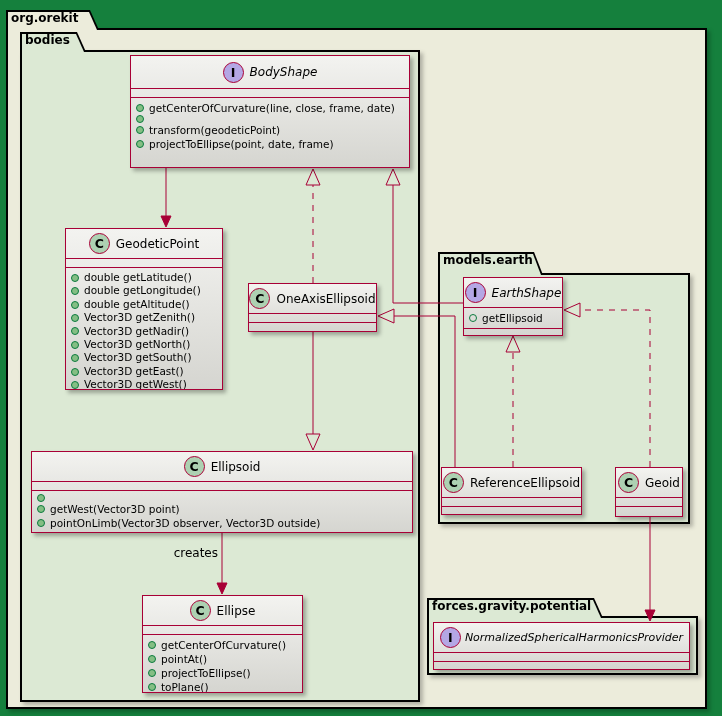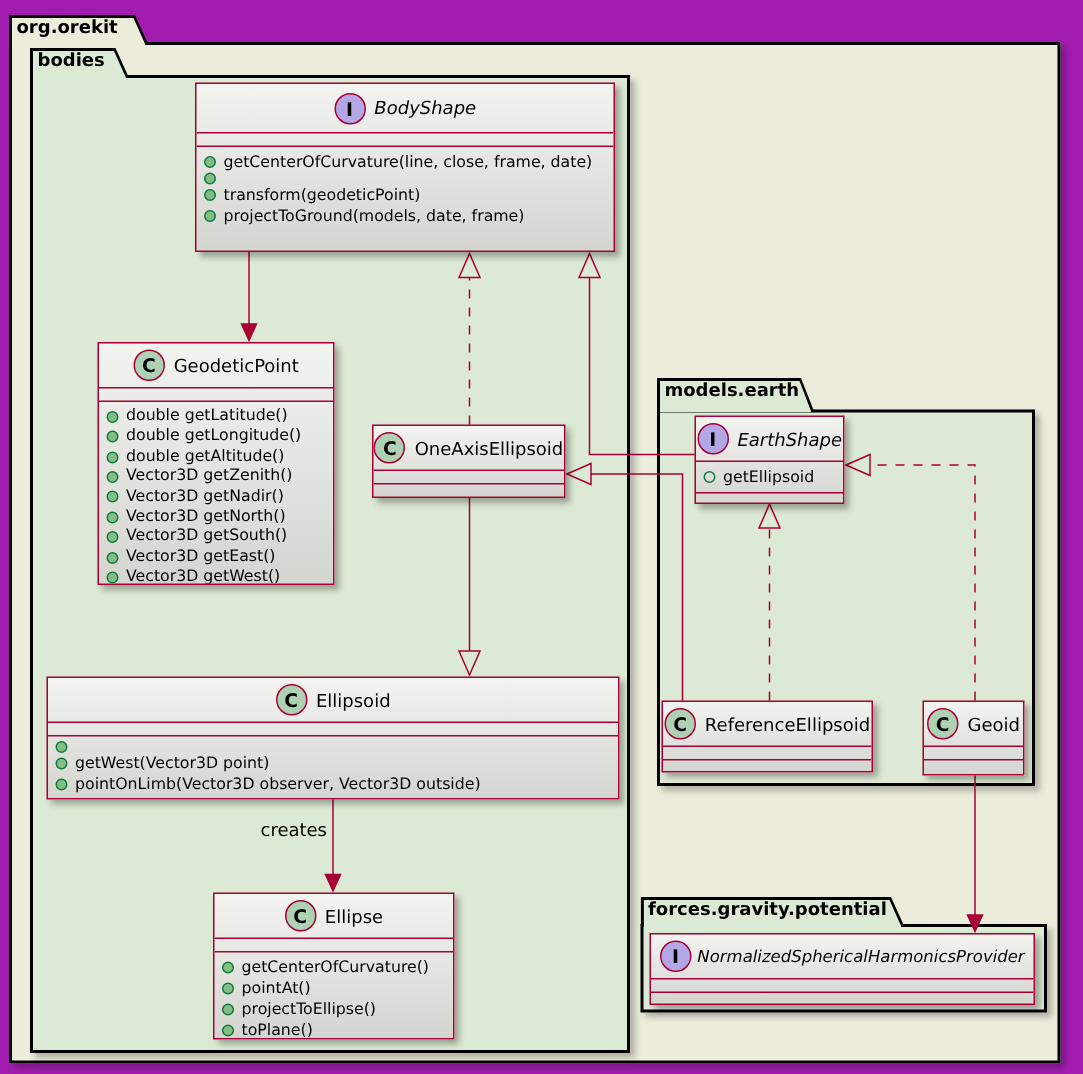--- a/index.html
+++ b/index.html
@@ -1,16 +1,16 @@
 <!DOCTYPE html>
 <html><head>
 <meta charset="utf-8">
 <style>
   html,body{margin:0;padding:0;background:#fff;}
-  .canvas{position:relative;width:722px;height:716px;background:#a21caf;overflow:hidden;
+  .canvas{position:relative;width:722px;height:716px;background:#15803d;overflow:hidden;
           font-family:"DejaVu Sans",sans-serif;color:#000;}
 
   
   .pkg-body{position:absolute;box-sizing:border-box;border:2px solid #000;
             box-shadow:3px 3px 4px rgba(0,0,0,0.25);z-index:1;}
   .pkg-tab{position:absolute;box-sizing:border-box;z-index:3;}
   .tab-border{position:absolute;left:0;top:0;right:0;bottom:0;background:#000;
               clip-path:polygon(0 0,calc(100% - 9px) 0,100% 100%,0 100%);}
   .tab-fill{position:absolute;left:2px;top:2px;right:2px;bottom:0;
             clip-path:polygon(0 0,calc(100% - 8px) 0,100% 100%,0 100%);}
@@ -143,21 +143,21 @@
         </div>
       <div class="m">
           <i class="dot"></i>
         </div>
       <div class="m">
           <i class="dot"></i>
           <span>transform(geodeticPoint)</span>
         </div>
       <div class="m">
           <i class="dot"></i>
-          <span>projectToGround(models, date, frame)</span>
+          <span>projectToEllipse(point, date, frame)</span>
         </div>
     </div>
   </div>
 
   <div class="uml-box" style="left:65px;top:228px;width:158px;height:162px;">
     <div class="uml-title">
       <span class="circle-badge badge-class">C</span>
       <span class="uml-name">GeodeticPoint</span>
     </div>
     <div class="uml-strip"></div>

